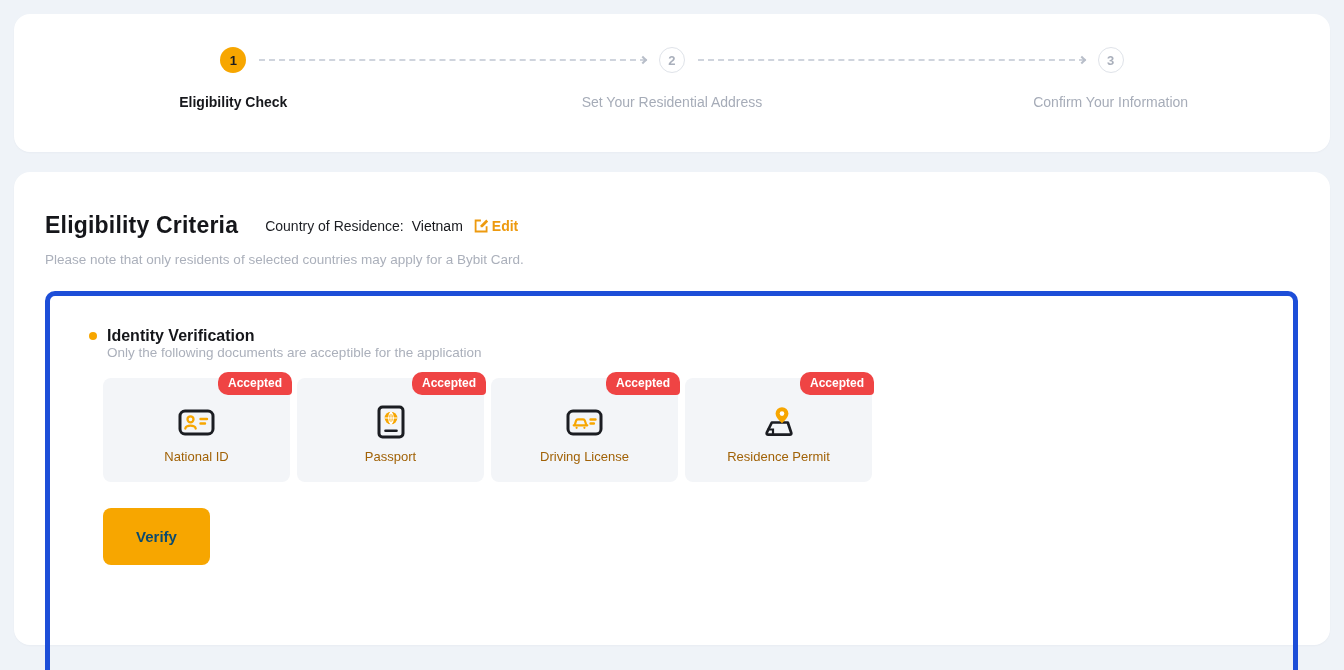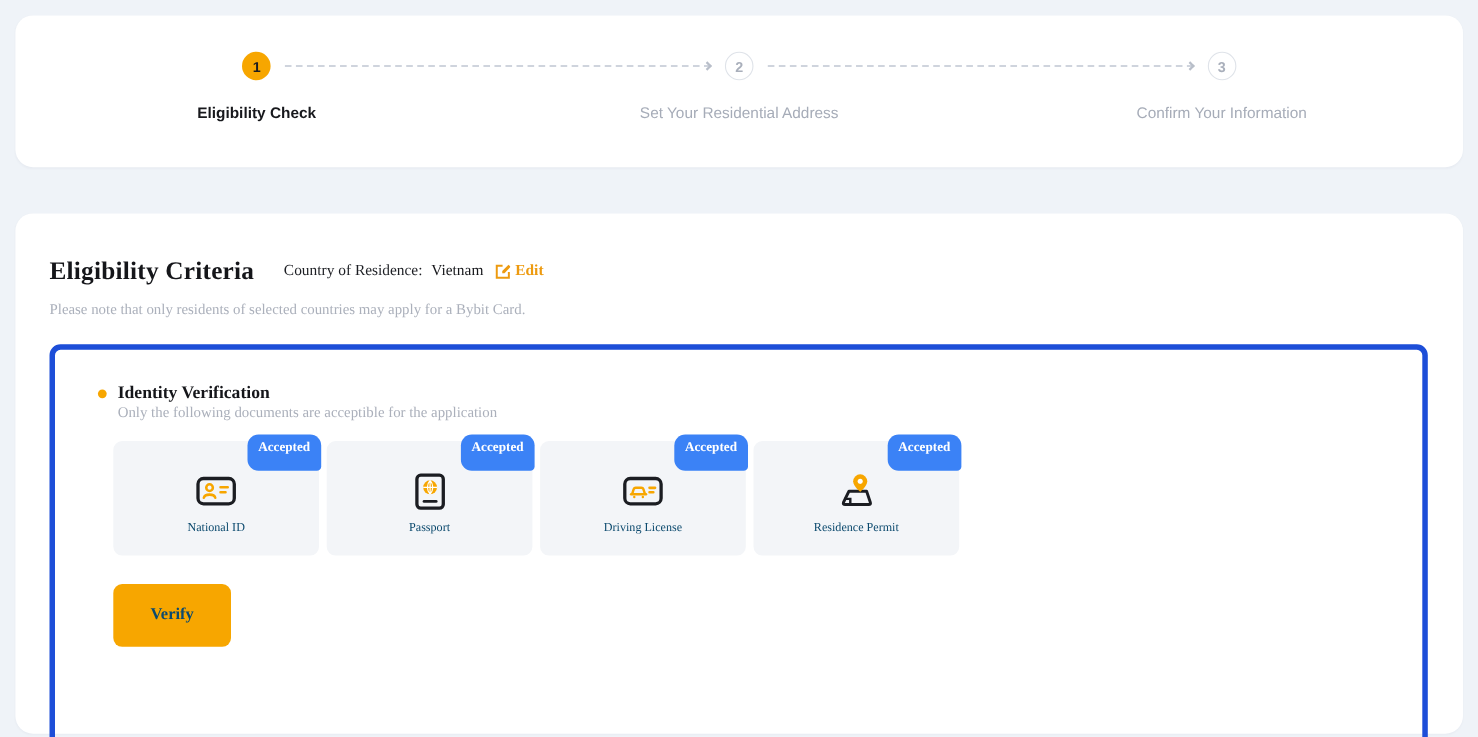--- a/index.html
+++ b/index.html
@@ -39,21 +39,21 @@
   .connector.c1 { left: calc(16.667% + 26px); width: calc(33.333% - 52px); }
   .connector.c2 { left: calc(50% + 26px);     width: calc(33.333% - 52px); }
   .chev {
     position: absolute; right: 0; top: -4.5px;
     width: 6px; height: 6px;
     border-top: 2px solid #b8bec9; border-right: 2px solid #b8bec9;
     transform: rotate(45deg);
   }
 
   
-  .main-card { top: 194px; height: 473px; padding: 40px 32px 34px 31px; font-family: Liberation Serif, serif; }
+  .main-card { top: 172px; height: 473px; padding: 40px 32px 34px 31px; }
   .headline-row { display: flex; align-items: center; }
   .page-title { font-size: 23px; font-weight: 700; color: #15161a; letter-spacing: .2px; }
   .country-label { margin-left: 27px; font-size: 14px; color: #1c1e23; }
   .country-value { margin-left: 8px; font-size: 14px; color: #15161a; }
   .edit-link {
     margin-left: 11px; display: inline-flex; align-items: center; gap: 4px;
     color: #ed9a0f; font-size: 14px; font-weight: 700; cursor: pointer; text-decoration: none;
   }
   .note { margin-top: 13px; font-size: 13.5px; color: #abb0bb; }
 
@@ -69,27 +69,27 @@
 
   .doc-row { margin-left: 14px; margin-top: 18px; display: flex; gap: 7px; }
   .doc-card {
     position: relative; width: 187px; height: 104px;
     background: #f3f5f8; border-radius: 8px;
     display: flex; flex-direction: column; align-items: center; justify-content: center;
     padding-top: 8px;
   }
   .badge {
     position: absolute; top: -6px; right: -2px;
-    background: #3b82f6; color: #ffffff;
+    background: #ef4444; color: #ffffff;
     font-size: 12px; font-weight: 700;
-    padding: 4px 10px 14px;
+    padding: 4px 10px 5px;
     border-radius: 10px 10px 4px 10px;
   }
   .doc-icon { height: 36px; display: flex; align-items: center; justify-content: center; }
-  .doc-label { margin-top: 9px; font-size: 11px; color: #0c4a6e; }
+  .doc-label { margin-top: 9px; font-size: 13px; color: #a16207; }
 
   .verify-btn {
     margin-left: 14px; margin-top: 26px;
     width: 107px; height: 57px;
     background: #f7a600; border: none; border-radius: 8px;
     font-family: inherit; font-size: 15px; font-weight: 700; color: #0c4a6e;
     cursor: pointer;
   }
 </style>
 </head>

